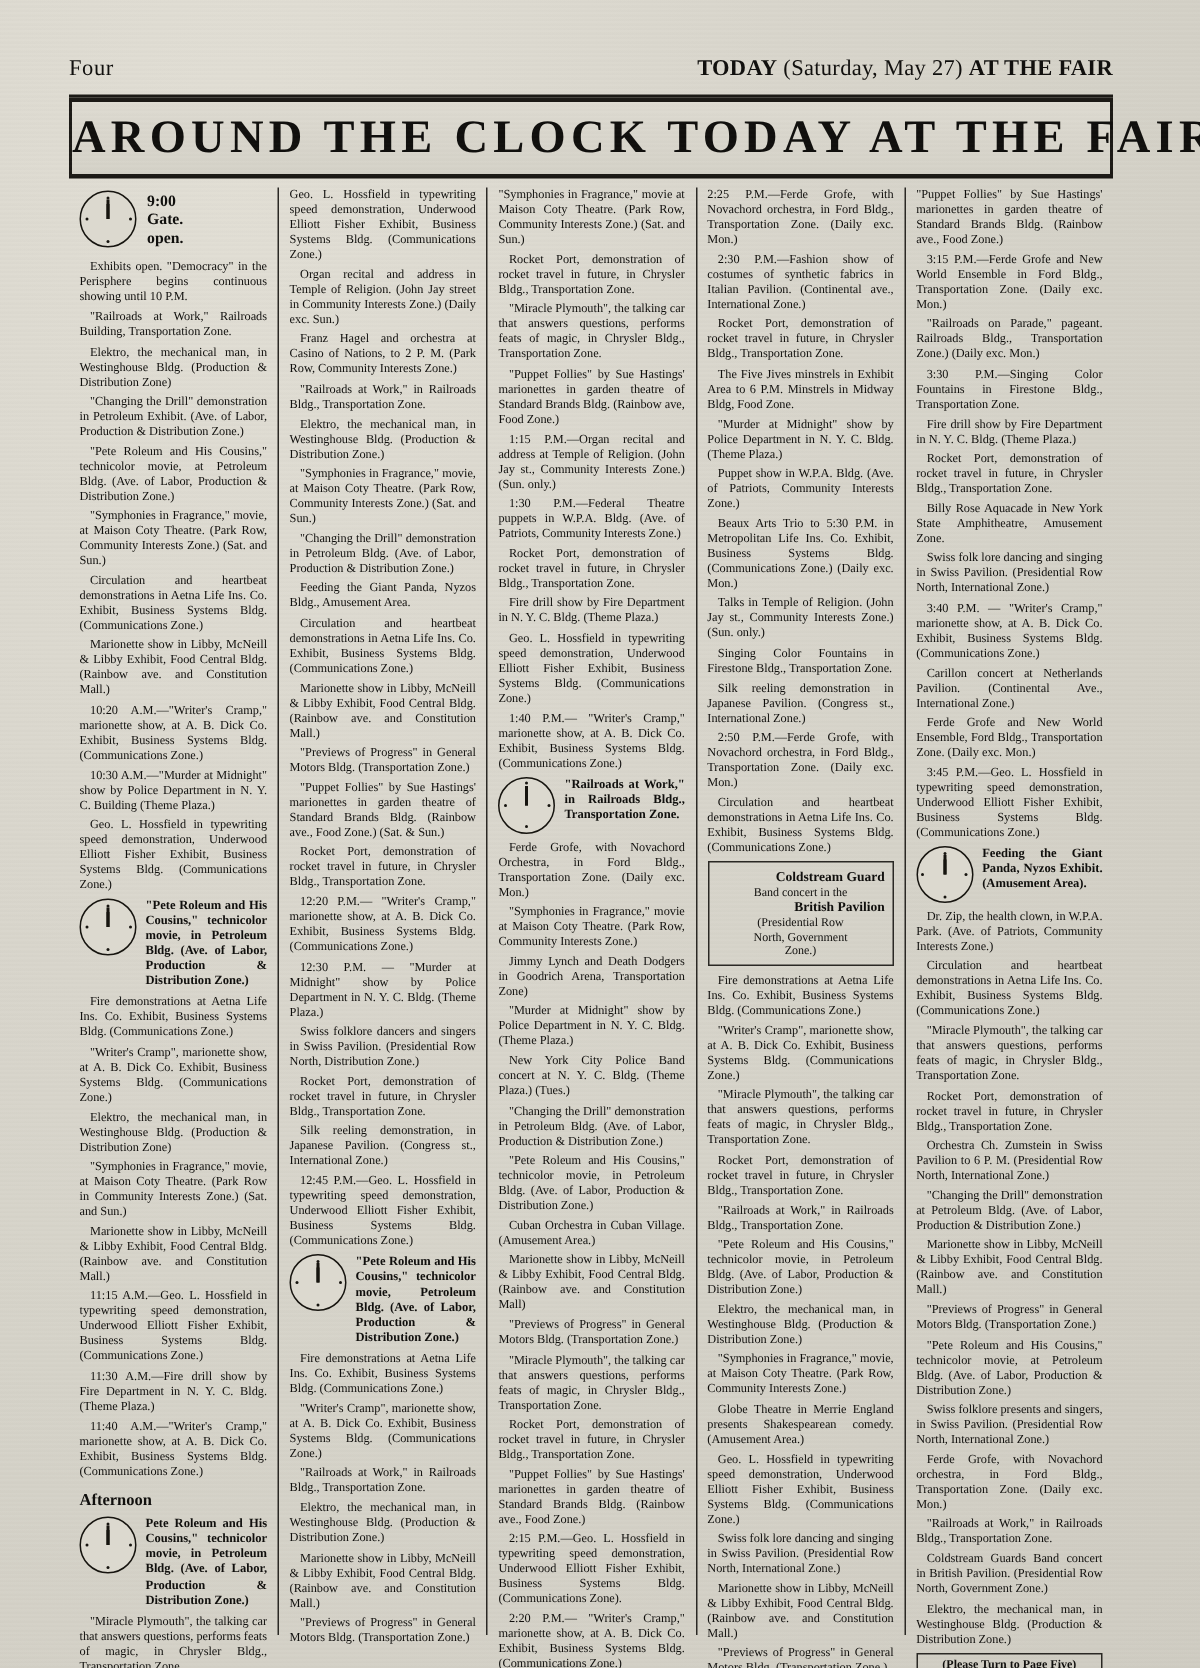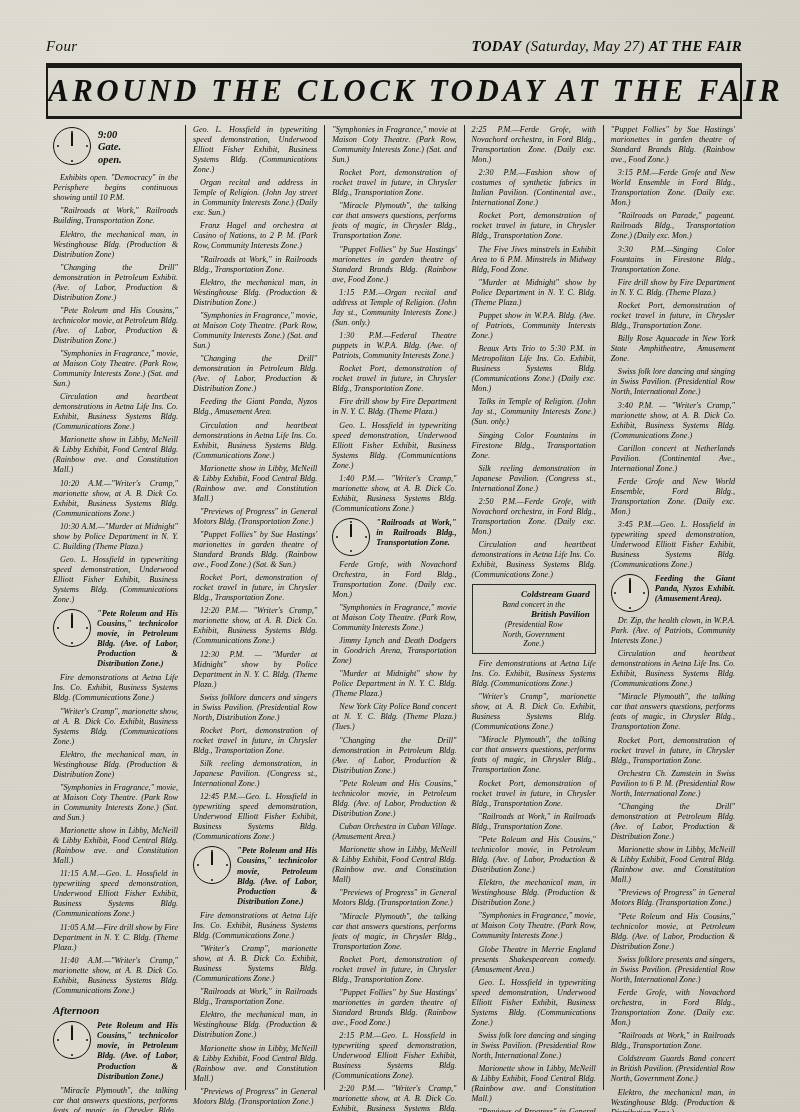--- a/index.html
+++ b/index.html
@@ -10,21 +10,20 @@
     color:#100f0d;
     overflow:hidden;
   }
   .page{
     position:relative;
     width:800px;height:1112px;
     background:
       radial-gradient(ellipse at 20% 10%, #e2dfd5 0%, #d9d6cc 40%, #cfccc2 100%);
     box-sizing:border-box;
     padding:38px 58px 10px 46px;
-    font-style:italic;
   }
   .page:before{
     content:"";
     position:absolute;inset:0;
     background:
       repeating-linear-gradient(0deg, rgba(0,0,0,0.012) 0px, rgba(0,0,0,0.012) 1px, rgba(255,255,255,0.01) 2px, rgba(255,255,255,0.01) 3px);
     pointer-events:none;
   }
   
   .masthead{
@@ -197,21 +196,21 @@
         </div>
         <div class="txt">"Pete Roleum and His Cousins," technicolor movie, in Petroleum Bldg. (Ave. of Labor, Production &amp; Distribution Zone.)</div>
       </div>
 
       <p>Fire demonstrations at Aetna Life Ins. Co. Exhibit, Business Systems Bldg. (Communications Zone.)</p>
       <p>"Writer's Cramp", marionette show, at A. B. Dick Co. Exhibit, Business Systems Bldg. (Communications Zone.)</p>
       <p>Elektro, the mechanical man, in Westinghouse Bldg. (Production &amp; Distribution Zone)</p>
       <p>"Symphonies in Fragrance," movie, at Maison Coty Theatre. (Park Row in Community Interests Zone.) (Sat. and Sun.)</p>
       <p>Marionette show in Libby, McNeill &amp; Libby Exhibit, Food Central Bldg. (Rainbow ave. and Constitution Mall.)</p>
       <p>11:15 A.M.—Geo. L. Hossfield in typewriting speed demonstration, Underwood Elliott Fisher Exhibit, Business Systems Bldg. (Communications Zone.)</p>
-      <p>11:05 A.M.—Fire drill show by Fire Department in N. Y. C. Bldg. (Theme Plaza.)</p>
+      <p>11:30 A.M.—Fire drill show by Fire Department in N. Y. C. Bldg. (Theme Plaza.)</p>
       <p>11:40 A.M.—"Writer's Cramp," marionette show, at A. B. Dick Co. Exhibit, Business Systems Bldg. (Communications Zone.)</p>
 
       <div class="section-head">Afternoon</div>
 
       <div class="inline-clock">
         <div class="clock">
           <span class="tick t12"></span>
             <span class="tick t3"></span>
             <span class="tick t6"></span>
             <span class="tick t9"></span>

